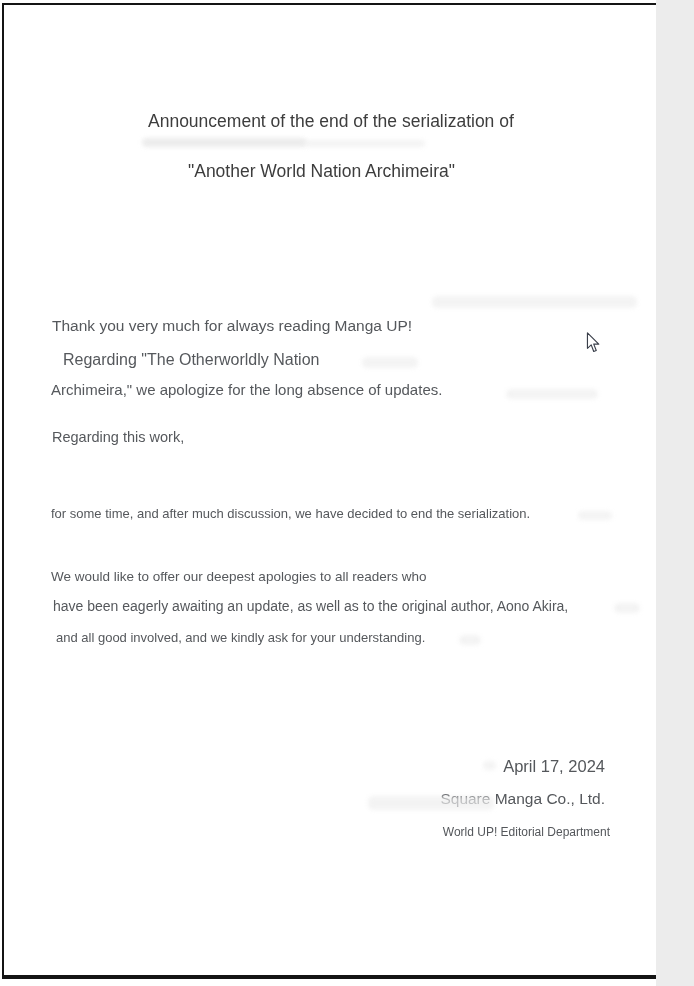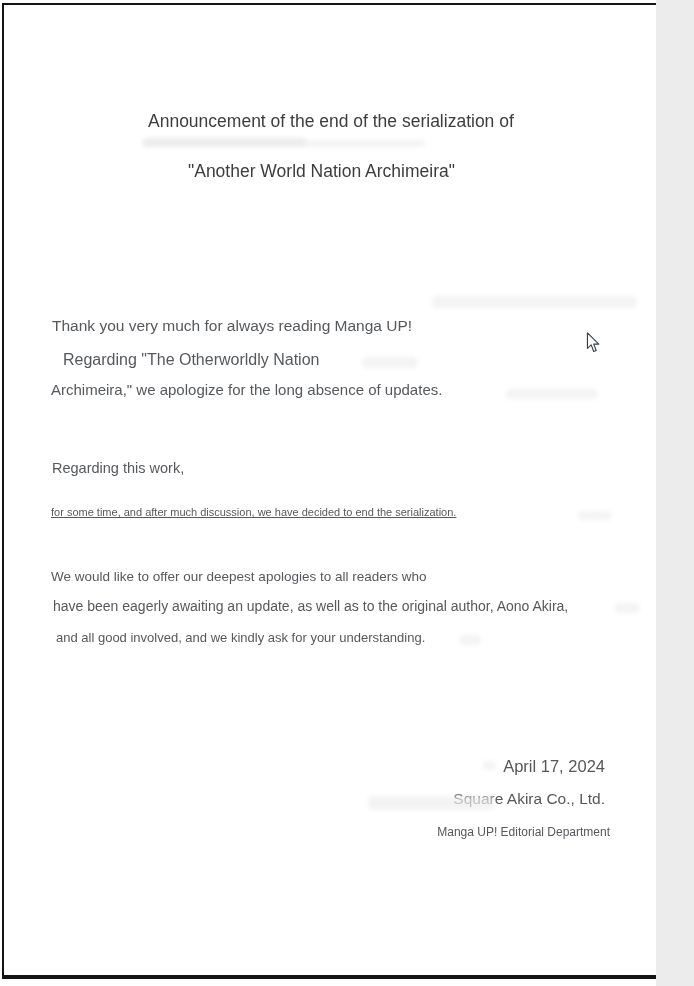--- a/index.html
+++ b/index.html
@@ -65,30 +65,30 @@
   <div class="page-frame"></div>
 
   <div class="line title-line" style="left:148px; top:113px; font-size:17.5px;">Announcement of the end of the serialization of</div>
   <div class="line title-line" style="left:188px; top:163px; font-size:17.5px;">"Another World Nation Archimeira"</div>
 
   <div class="line" style="left:52px; top:289px; font-size:15.5px;margin-top:29px;">Thank you very much for always reading Manga UP!</div>
 
   <div class="line" style="left:63px; top:352px; font-size:16px;">Regarding "The Otherworldly Nation</div>
   <div class="line" style="left:51px; top:382px; font-size:15px;">Archimeira," we apologize for the long absence of updates.</div>
 
-  <div class="line" style="left:52px; top:461px; font-size:14.5px;">Regarding this work,</div>
-  <div class="line" style="left:51px; top:507px; font-size:11px;text-decoration:underline;">for some time, and after much discussion, we have decided to end the serialization.</div>
+  <div class="line" style="left:52px; top:430px; font-size:14.5px;">Regarding this work,</div>
+  <div class="line" style="left:51px; top:507px; font-size:13px;">for some time, and after much discussion, we have decided to end the serialization.</div>
 
   <div class="line" style="left:51px; top:570px; font-size:13.5px;">We would like to offer our deepest apologies to all readers who</div>
   <div class="line" style="left:53px; top:599px; font-size:14px;">have been eagerly awaiting an update, as well as to the original author, Aono Akira,</div>
   <div class="line" style="left:56px; top:631px; font-size:13px;">and all good involved, and we kindly ask for your understanding.</div>
 
   <div class="line signoff-line" style="right:51px; top:758px; font-size:16.5px;">April 17, 2024</div>
-  <div class="line signoff-line" style="right:51px; top:791px; font-size:15.5px;">Square Akira Co., Ltd.</div>
-  <div class="line signoff-line" style="right:46px; top:826px; font-size:12px;">Manga UP! Editorial Department</div>
+  <div class="line signoff-line" style="right:51px; top:791px; font-size:15.5px;">Square Manga Co., Ltd.</div>
+  <div class="line signoff-line" style="right:46px; top:826px; font-size:12px;">World UP! Editorial Department</div>
 
   <div class="smudge" style="left:142px; top:138px; width:165px; height:9px;"></div>
   <div class="smudge lighter" style="left:305px; top:140px; width:120px; height:7px;"></div>
   <div class="smudge lighter" style="left:432px; top:296px; width:205px; height:12px;"></div>
   <div class="smudge lighter" style="left:362px; top:357px; width:56px;  height:11px;"></div>
   <div class="smudge lighter" style="left:506px; top:389px; width:92px;  height:10px;"></div>
   <div class="smudge lighter" style="left:578px; top:511px; width:34px;  height:9px;"></div>
   <div class="smudge lighter" style="left:614px; top:603px; width:26px;  height:10px;"></div>
   <div class="smudge lighter" style="left:459px; top:635px; width:22px;  height:10px;"></div>
   <div class="smudge lighter" style="left:368px; top:796px; width:126px; height:14px;"></div>

